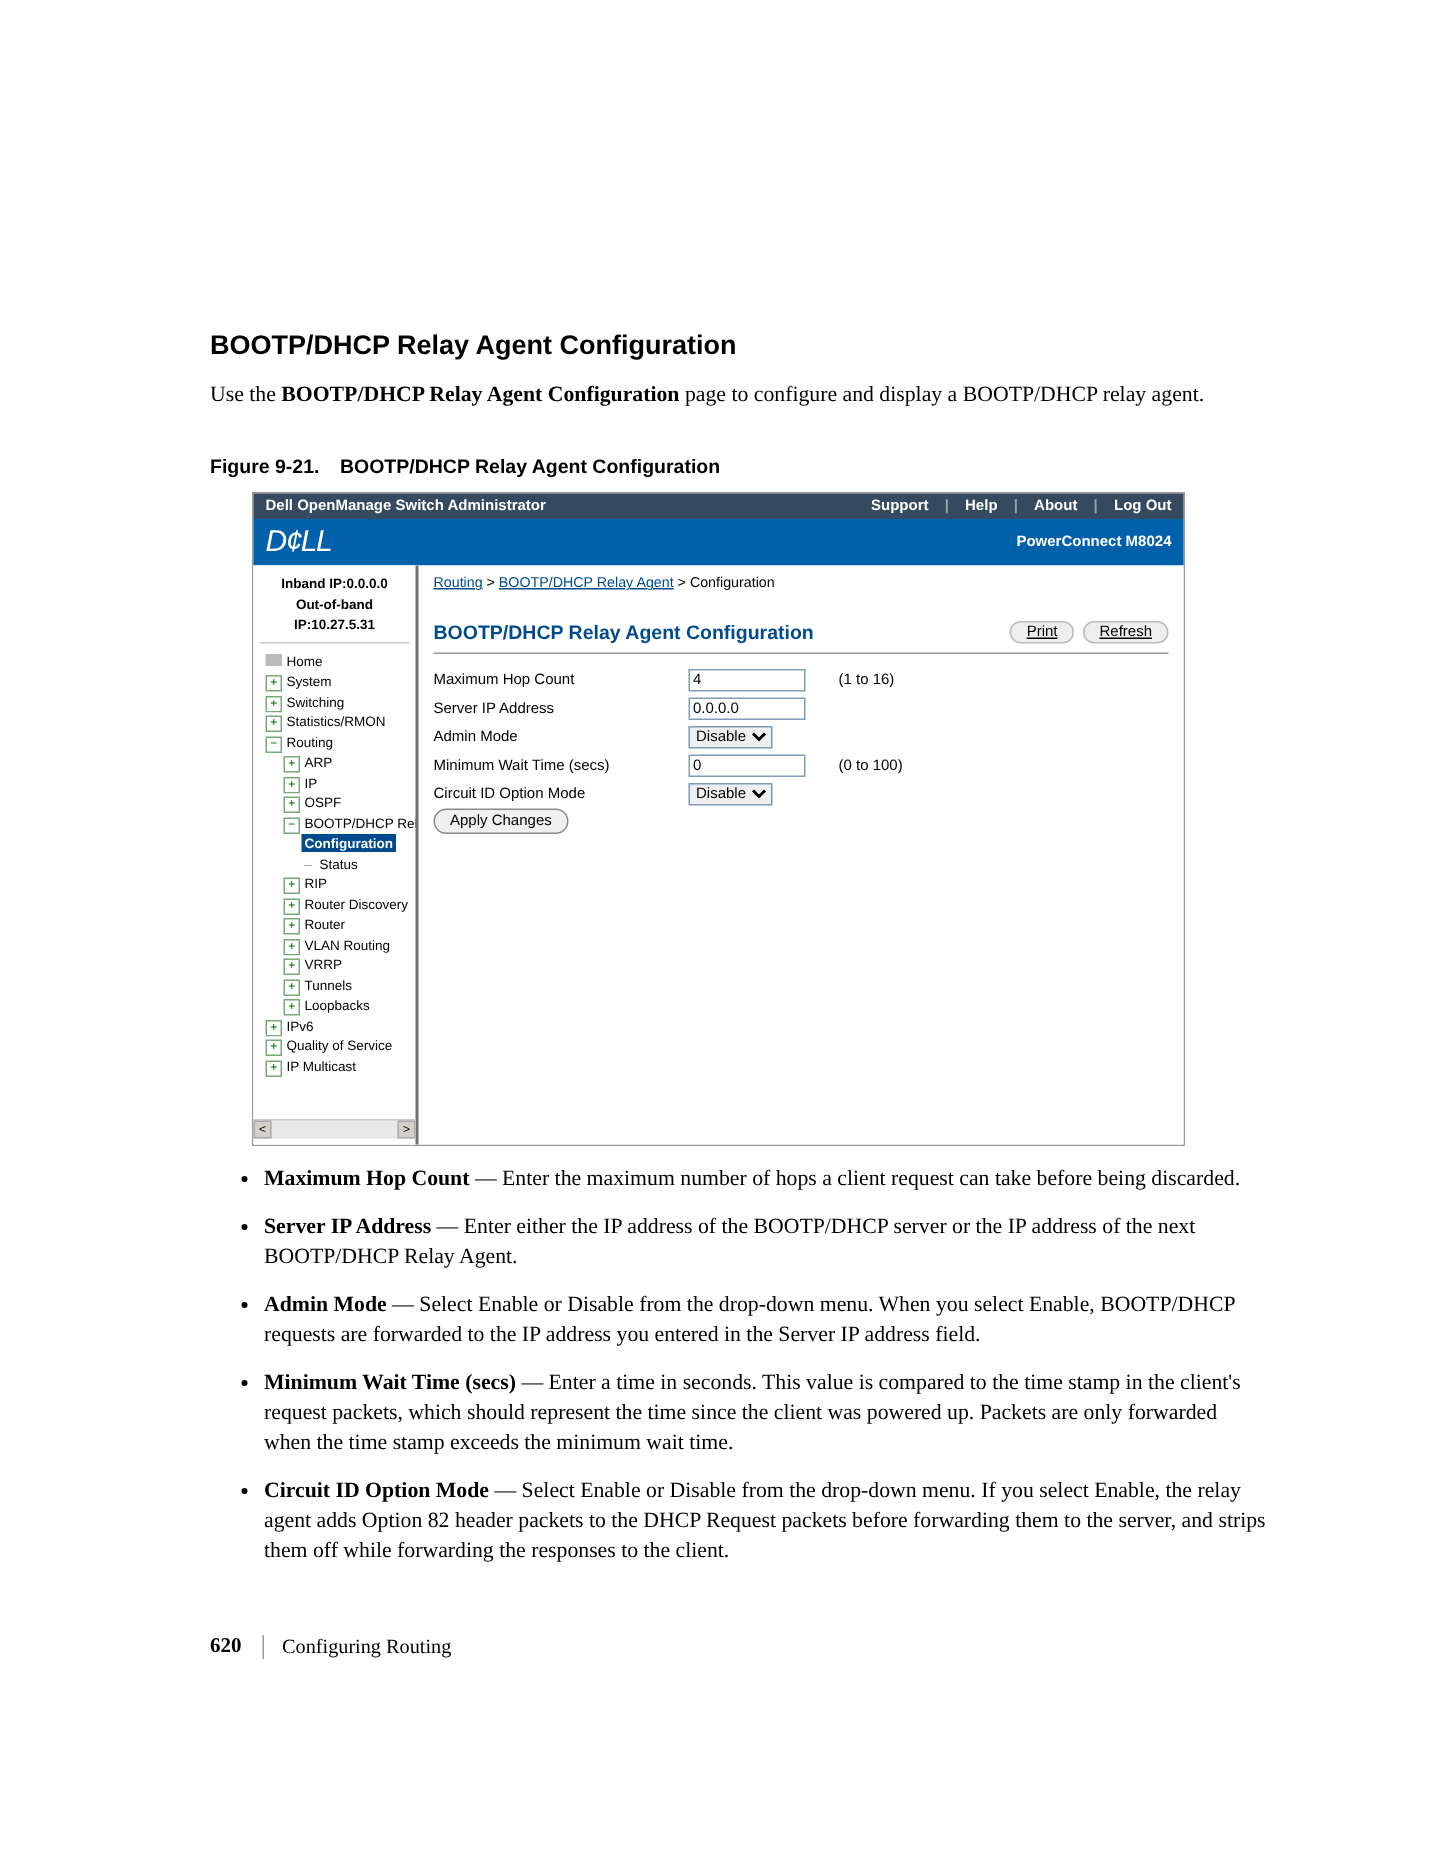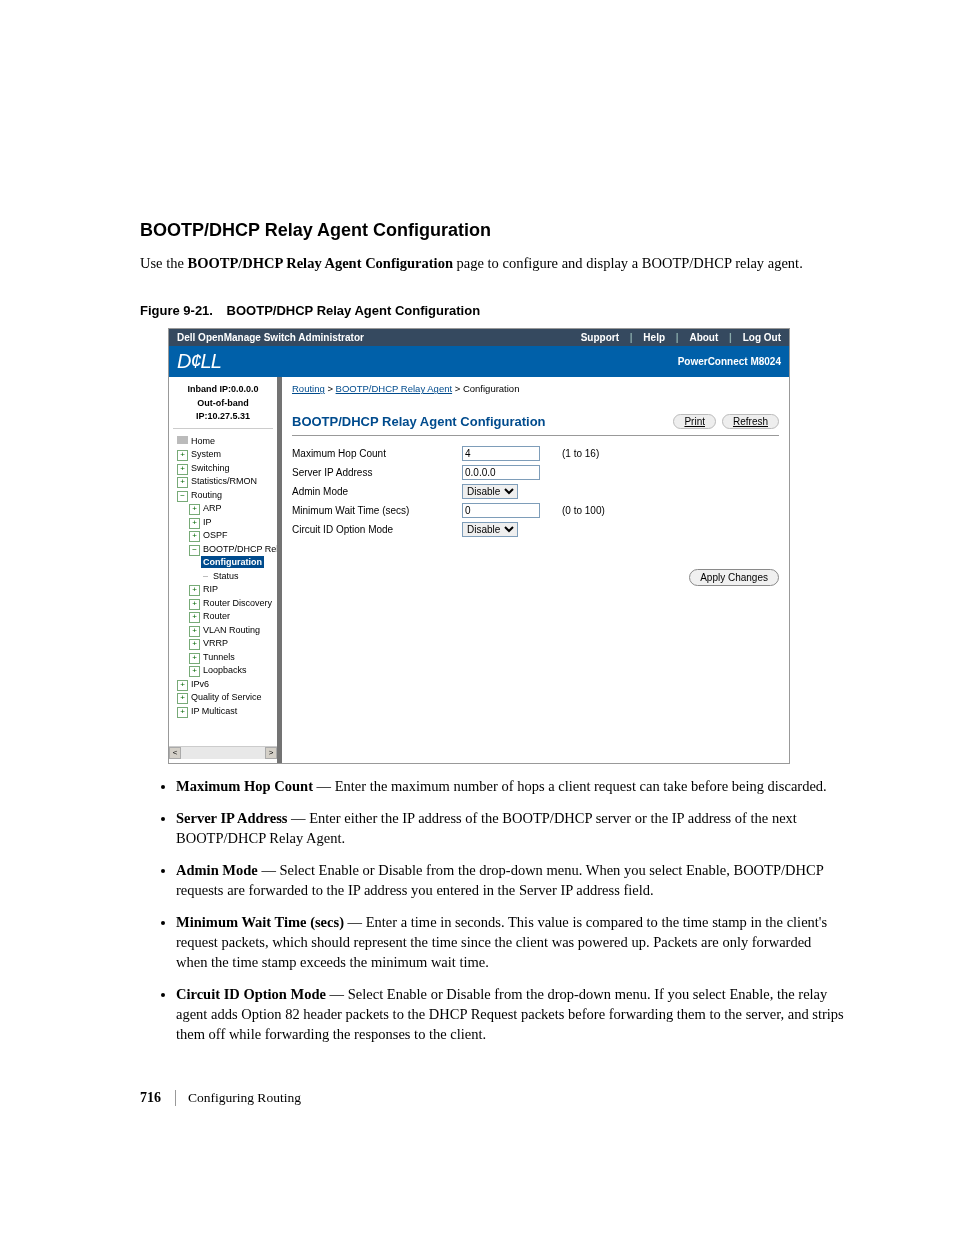--- a/index.html
+++ b/index.html
@@ -67,21 +67,21 @@
     font-style: italic;
     font-size: 20px;
     letter-spacing: -1px;
   }
   .shot .bluestrip .spacer { flex: 1; }
   .shot .bluestrip .model { font-size: 10px; font-weight: bold; }
   .shot .cols { display: flex; background: #fff; }
 
   .tree {
     width: 108px;
-    border-right: 5px solid #737373;
+    border-right: 2px solid #737373;
     background: #fff;
     padding: 4px 0;
     font-size: 9px;
     line-height: 1.5;
     position: relative;
   }
   .tree .ipbox {
     margin: 2px 4px 6px 4px;
     text-align: center;
     font-weight: bold;
@@ -177,21 +177,21 @@
     width: 72px;
     font-size: 10px;
     border: 1px solid #7e9db9;
     padding: 1px 2px;
   }
   .form-row select {
     font-size: 10px;
     border: 1px solid #7e9db9;
   }
   .form-row .hint { font-size: 10px; color: #000; }
-  .apply-wrap { text-align: right; margin-top: 30px; }
+  .apply-wrap { text-align: left; }
   .apply-btn {
     display: inline-block;
     background: #f0f0f0;
     border: 1px solid #8a8a8a;
     border-radius: 10px;
     padding: 2px 10px;
     font-size: 10px;
   }
 
   
@@ -341,18 +341,18 @@
 
   <ul class="fields">
     <li><strong class="inline">Maximum Hop Count</strong><span> — Enter the maximum number of hops a client request can take before being discarded.</span></li>
     <li><strong class="inline">Server IP Address</strong><span> — Enter either the IP address of the BOOTP/DHCP server or the IP address of the next BOOTP/DHCP Relay Agent.</span></li>
     <li><strong class="inline">Admin Mode</strong><span> — Select Enable or Disable from the drop-down menu. When you select Enable, BOOTP/DHCP requests are forwarded to the IP address you entered in the Server IP address field.</span></li>
     <li><strong class="inline">Minimum Wait Time (secs)</strong><span> — Enter a time in seconds. This value is compared to the time stamp in the client's request packets, which should represent the time since the client was powered up. Packets are only forwarded when the time stamp exceeds the minimum wait time.</span></li>
     <li><strong class="inline">Circuit ID Option Mode</strong><span> — Select Enable or Disable from the drop-down menu. If you select Enable, the relay agent adds Option 82 header packets to the DHCP Request packets before forwarding them to the server, and strips them off while forwarding the responses to the client.</span></li>
   </ul>
 
   <div class="ftr">
-    <span class="pg">716</span>
+    <span class="pg">620</span>
     <span class="bar"></span>
     <span class="chap">Configuring Routing</span>
   </div>
 
 </div>
 
 </body></html>

